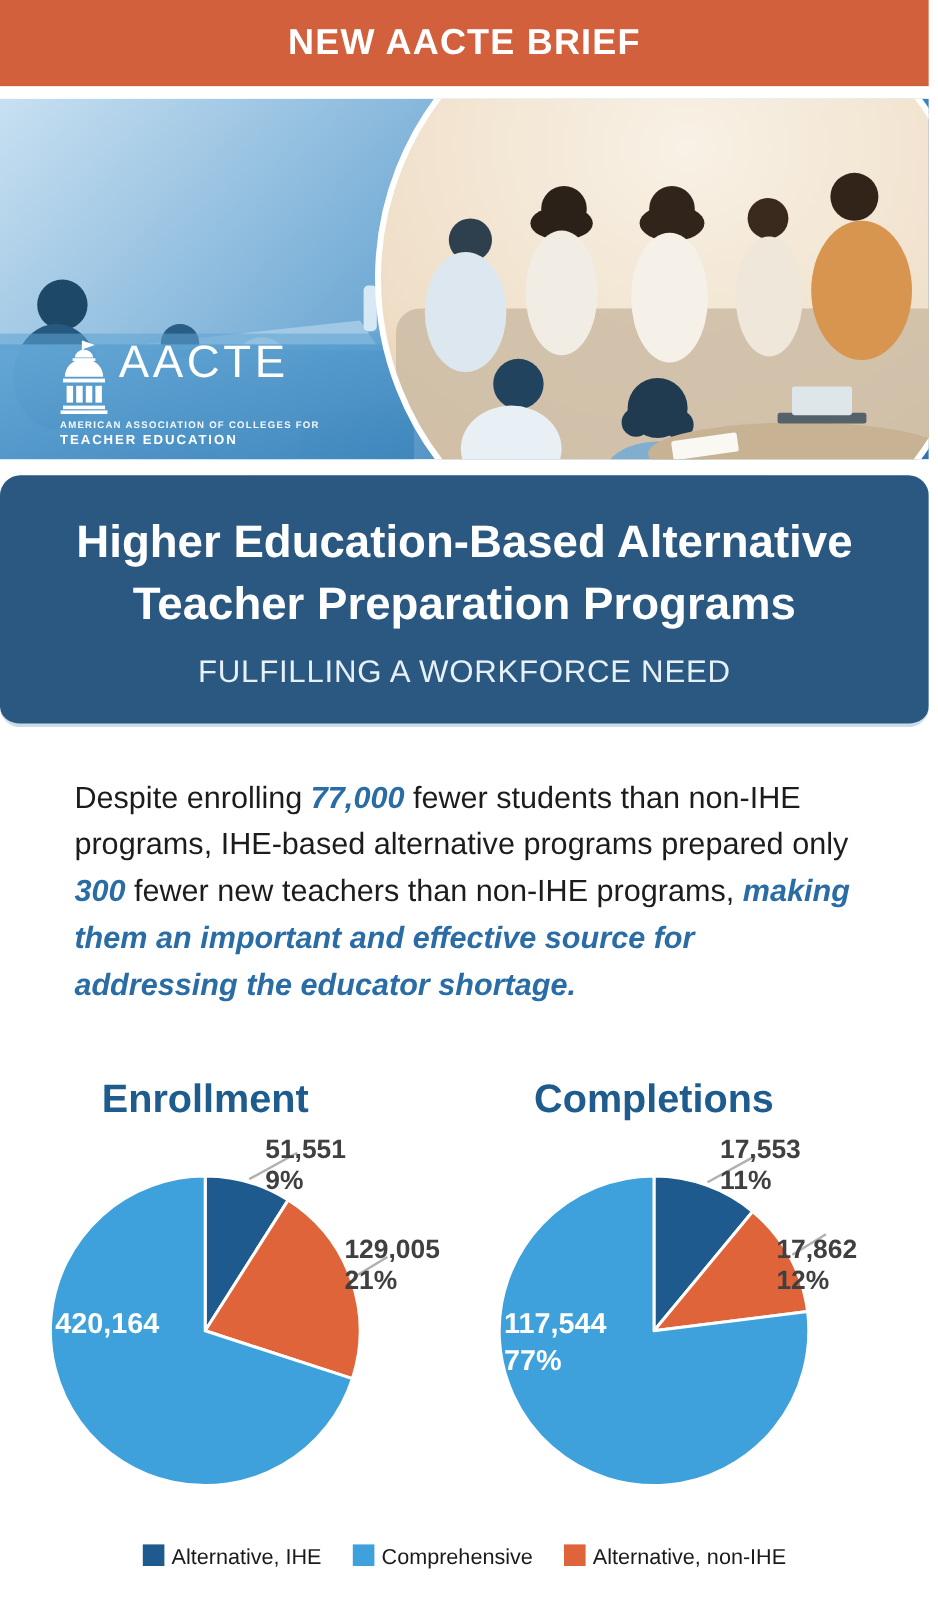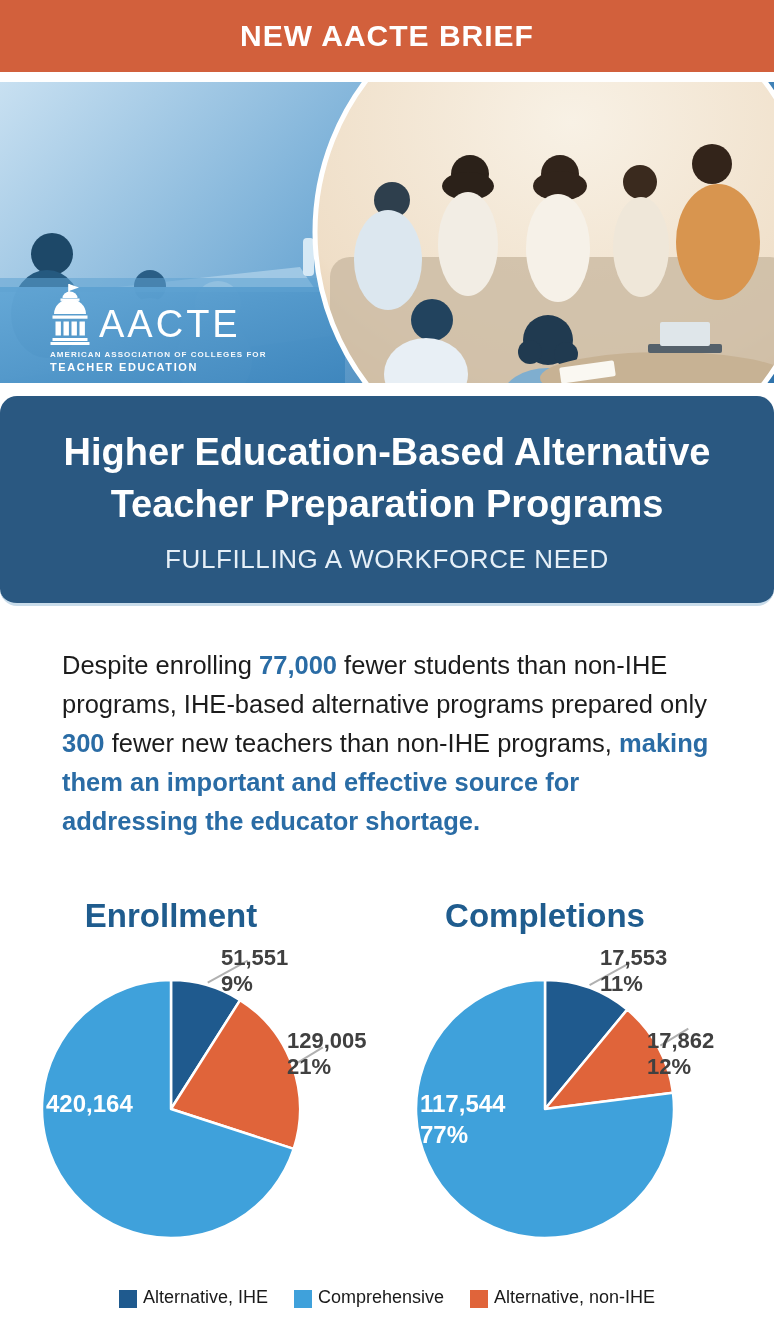--- a/index.html
+++ b/index.html
@@ -14,36 +14,36 @@
   .banner-label{
     color:#ffffff;font-size:30px;font-weight:700;letter-spacing:1px;
   }
   
   .hero-frame{background:#ffffff;padding:10px 0 13px 0;}
   .hero{position:relative;height:301px;overflow:hidden;}
   .hero svg{display:block;}
   .logo{
     position:absolute;left:50px;bottom:10px;color:#ffffff;line-height:1;
   }
-  .logo-top{display:flex;align-items:flex-end;gap:9px;}
+  .logo-top{display:flex;align-items:flex-start;gap:9px;}
   .logo-acronym{font-size:38px;font-weight:400;letter-spacing:3px;padding-bottom:2px;}
   .logo-sub1{font-size:8px;font-weight:700;letter-spacing:1.05px;margin-top:6px;opacity:.95;}
   .logo-sub2{font-size:11px;font-weight:700;letter-spacing:1.6px;margin-top:3px;}
   
   .title-band{
     height:210px;background:#2A5881;color:#ffffff;text-align:center;
     border-bottom:3px solid #C9DCEA;box-sizing:border-box;padding-top:30px;border-radius:17px;
   }
   .tb-line{font-size:38px;font-weight:700;line-height:52px;}
   .tb-sub{font-size:26px;font-weight:400;color:#E6F0F8;letter-spacing:0.6px;margin-top:14px;}
   
   .intro{
     margin:40px 56px 0 62px;font-size:25.5px;line-height:39px;color:#1C1C1C;
   }
-  .intro .accent{color:#2A6CA5;font-weight:700;}
+  .intro .accent{color:#2A6CA5;font-weight:700;font-style:italic;}
   
   .charts{position:relative;height:384px;margin-top:46px;}
   .charts svg{position:absolute;left:0;top:0;}
   .pie-title{
     position:absolute;top:10px;width:300px;text-align:center;
     font-size:33px;font-weight:700;color:#1F5C8E;
   }
   .pie-title.t1{left:21px;}
   .pie-title.t2{left:395px;}
   .pie-label{
@@ -55,21 +55,21 @@
   .c1o2{left:287px;top:141px;}
   .c1in{left:46px;top:201px;}
   .c2o1{left:600px;top:58px;}
   .c2o2{left:647px;top:141px;}
   .c2in{left:420px;top:201px;}
   
   .legend{
     display:flex;justify-content:center;align-items:center;gap:26px;
     margin-top:16px;font-size:18px;color:#1A1A1A;
   }
-  .legend-item{display:flex;align-items:flex-end;gap:6px;}
+  .legend-item{display:flex;align-items:flex-start;gap:6px;}
   .swatch{width:18px;height:18px;display:inline-block;}
 </style>
 </head>
 <body>
 
 <div class="page">
 
   <div class="banner">
     <span class="banner-label">NEW AACTE BRIEF</span>
   </div>

